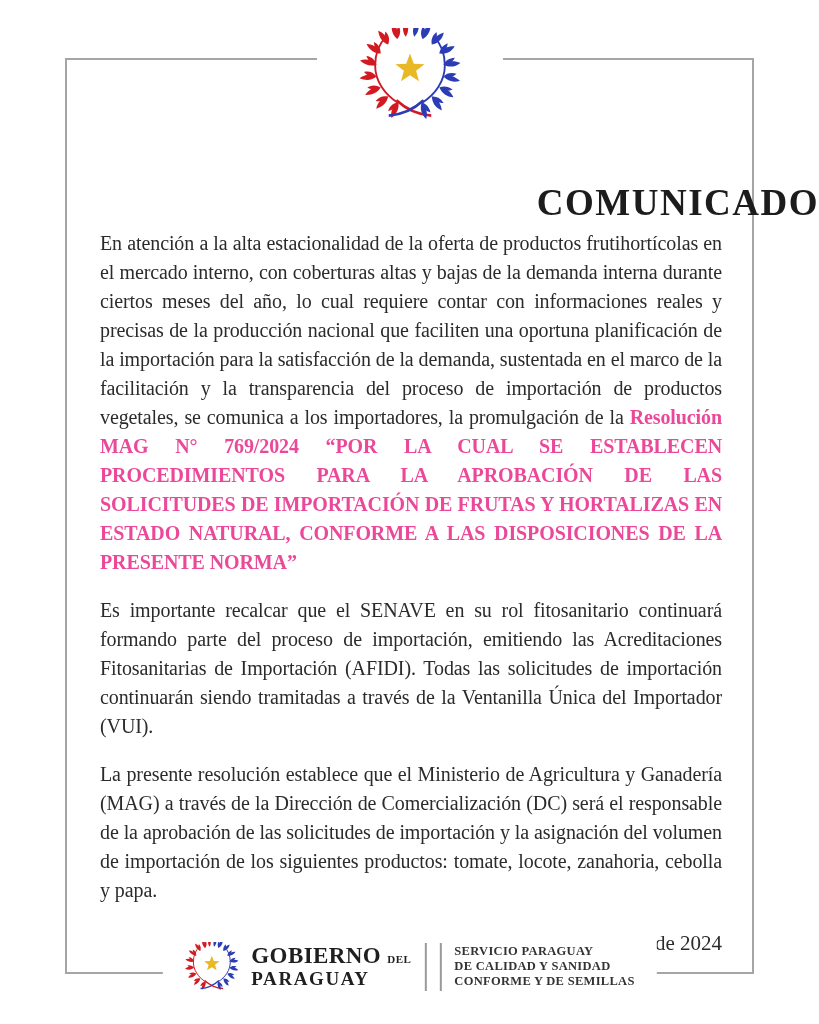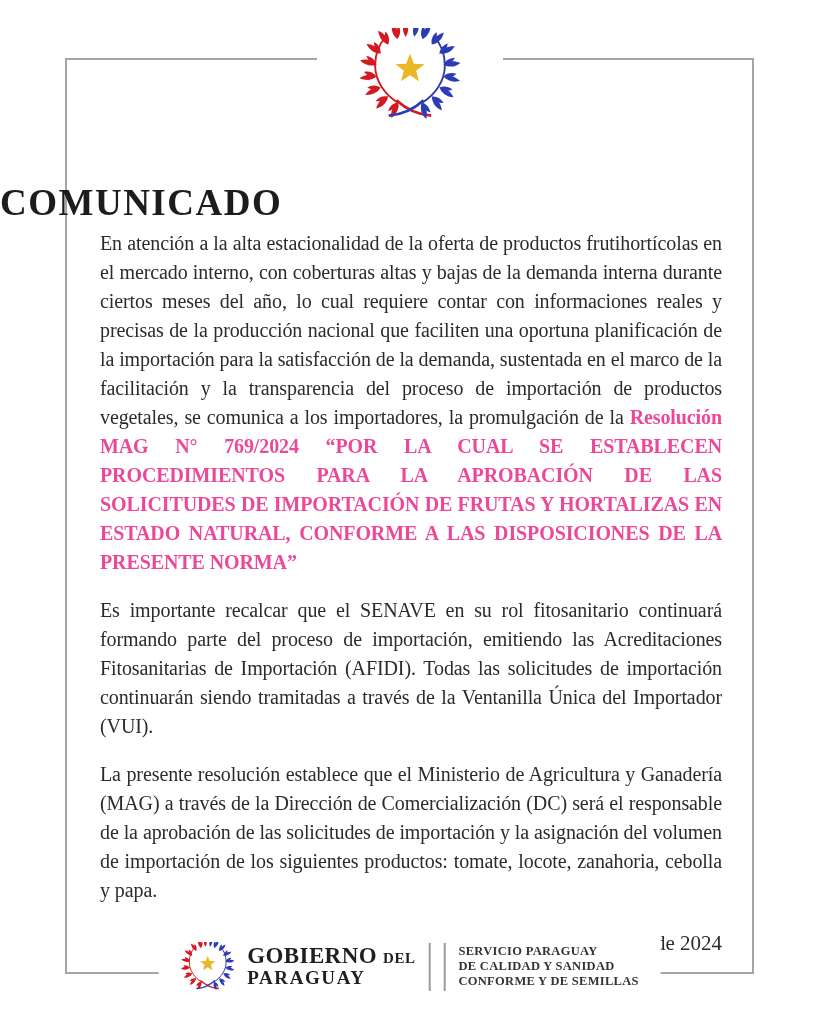--- a/index.html
+++ b/index.html
@@ -30,21 +30,21 @@
     background: #ffffff;
     padding: 4px 42px 2px;
     z-index: 3;
     line-height: 0;
   }
 
   .doc-title {
     position: absolute;
     top: 156px; left: 0;
     width: 100%;
-    text-align: left;
+    text-align: right;
     font-size: 37px;
     font-weight: bold;
     letter-spacing: 1.5px;
     color: #1c1c1c;
     z-index: 2;
   }
 
   .content {
     position: absolute;
     left: 100px; top: 229px;
@@ -81,21 +81,21 @@
     z-index: 3;
     white-space: nowrap;
   }
   .gov-block {
     color: #1f1f1f;
     font-weight: bold;
     line-height: 19px;
     letter-spacing: 0.4px;
   }
   .gov-line1 { font-size: 23px; }
-  .gov-connector { font-size: 15px; letter-spacing: 0.5px; }
+  .gov-connector { font-size: 11px; letter-spacing: 0.5px; }
   .gov-line2 { font-size: 19px; letter-spacing: 1.6px; }
 
   .v-divider {
     width: 2px; height: 48px;
     background: #9a9a9a;
     flex: 0 0 auto;
   }
 
   .org-block {
     font-size: 12.5px;

